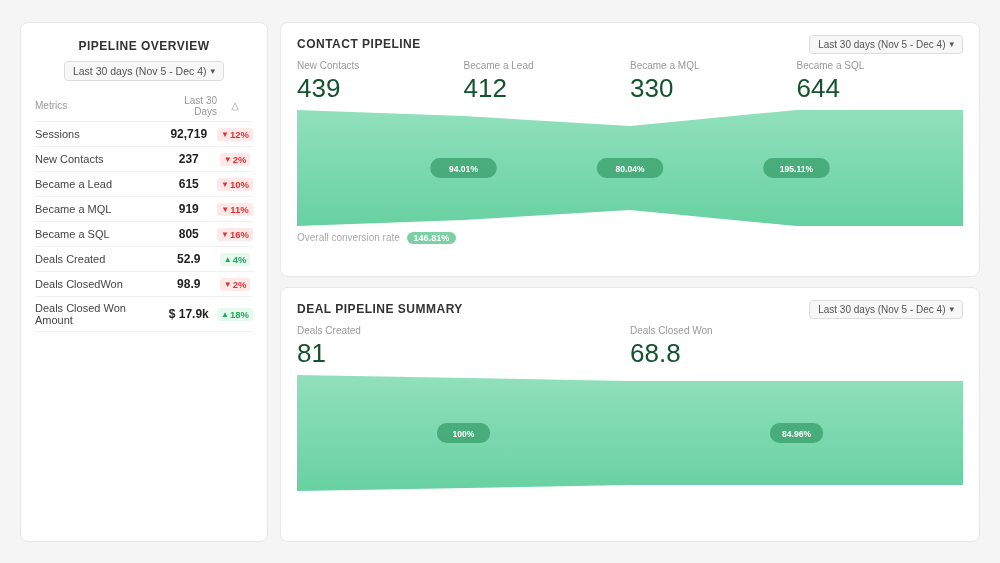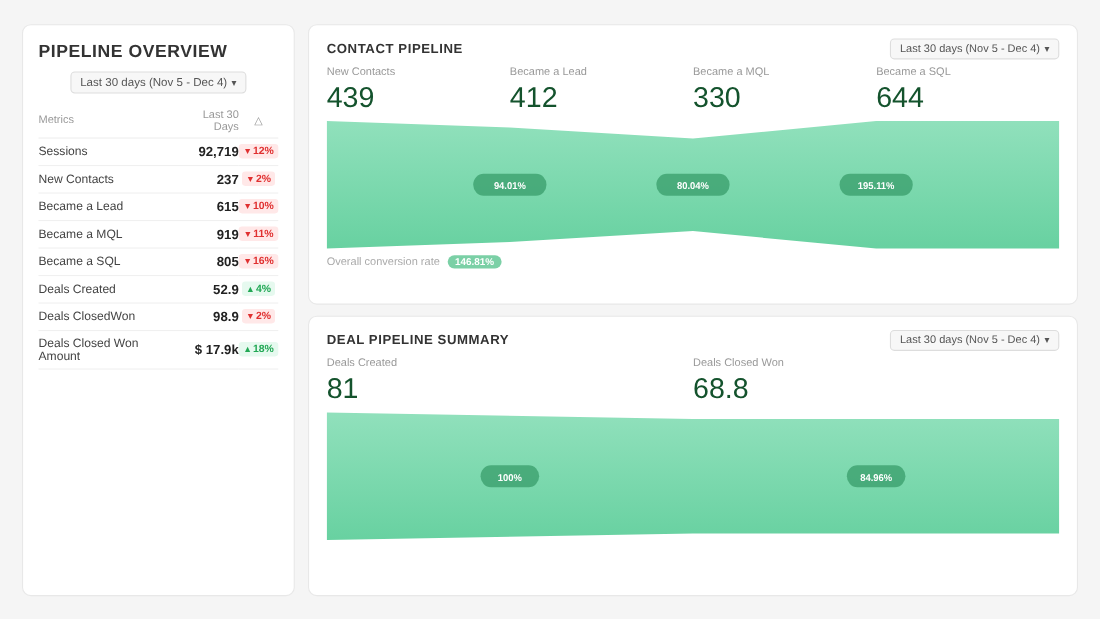--- a/index.html
+++ b/index.html
@@ -24,22 +24,23 @@
     
     .left-panel {
       width: 248px;
       background: #fff;
       border-radius: 8px;
       padding: 16px 14px;
       border: 1px solid #e8e8e8;
       flex-shrink: 0;
     }
     .panel-title {
+      text-align: center;
       font-weight: 700;
-      font-size: 16px;
+      font-size: 12px;
       color: #333;
       letter-spacing: 0.5px;
       margin-bottom: 8px;
     }
     .date-filter {
       display: flex;
       align-items: center;
       justify-content: center;
       background: #f7f7f7;
       border: 1px solid #ddd;
@@ -74,21 +75,21 @@
     .metrics-table .header-row th:nth-child(3) { text-align: center; width: 28px; }
     .metrics-table tr.data-row td {
       padding: 5px 0;
       border-bottom: 1px solid #f0f0f0;
       font-size: 11px;
     }
     .metrics-table tr.data-row td:first-child {
       color: #444;
     }
     .metrics-table tr.data-row td:nth-child(2) {
-      text-align: right;
+      text-align: center;
       font-weight: 600;
       color: #222;
       font-size: 12px;
     }
     .metrics-table tr.data-row td:nth-child(3) {
       text-align: center;
     }
     .badge {
       display: inline-flex;
       align-items: center;

